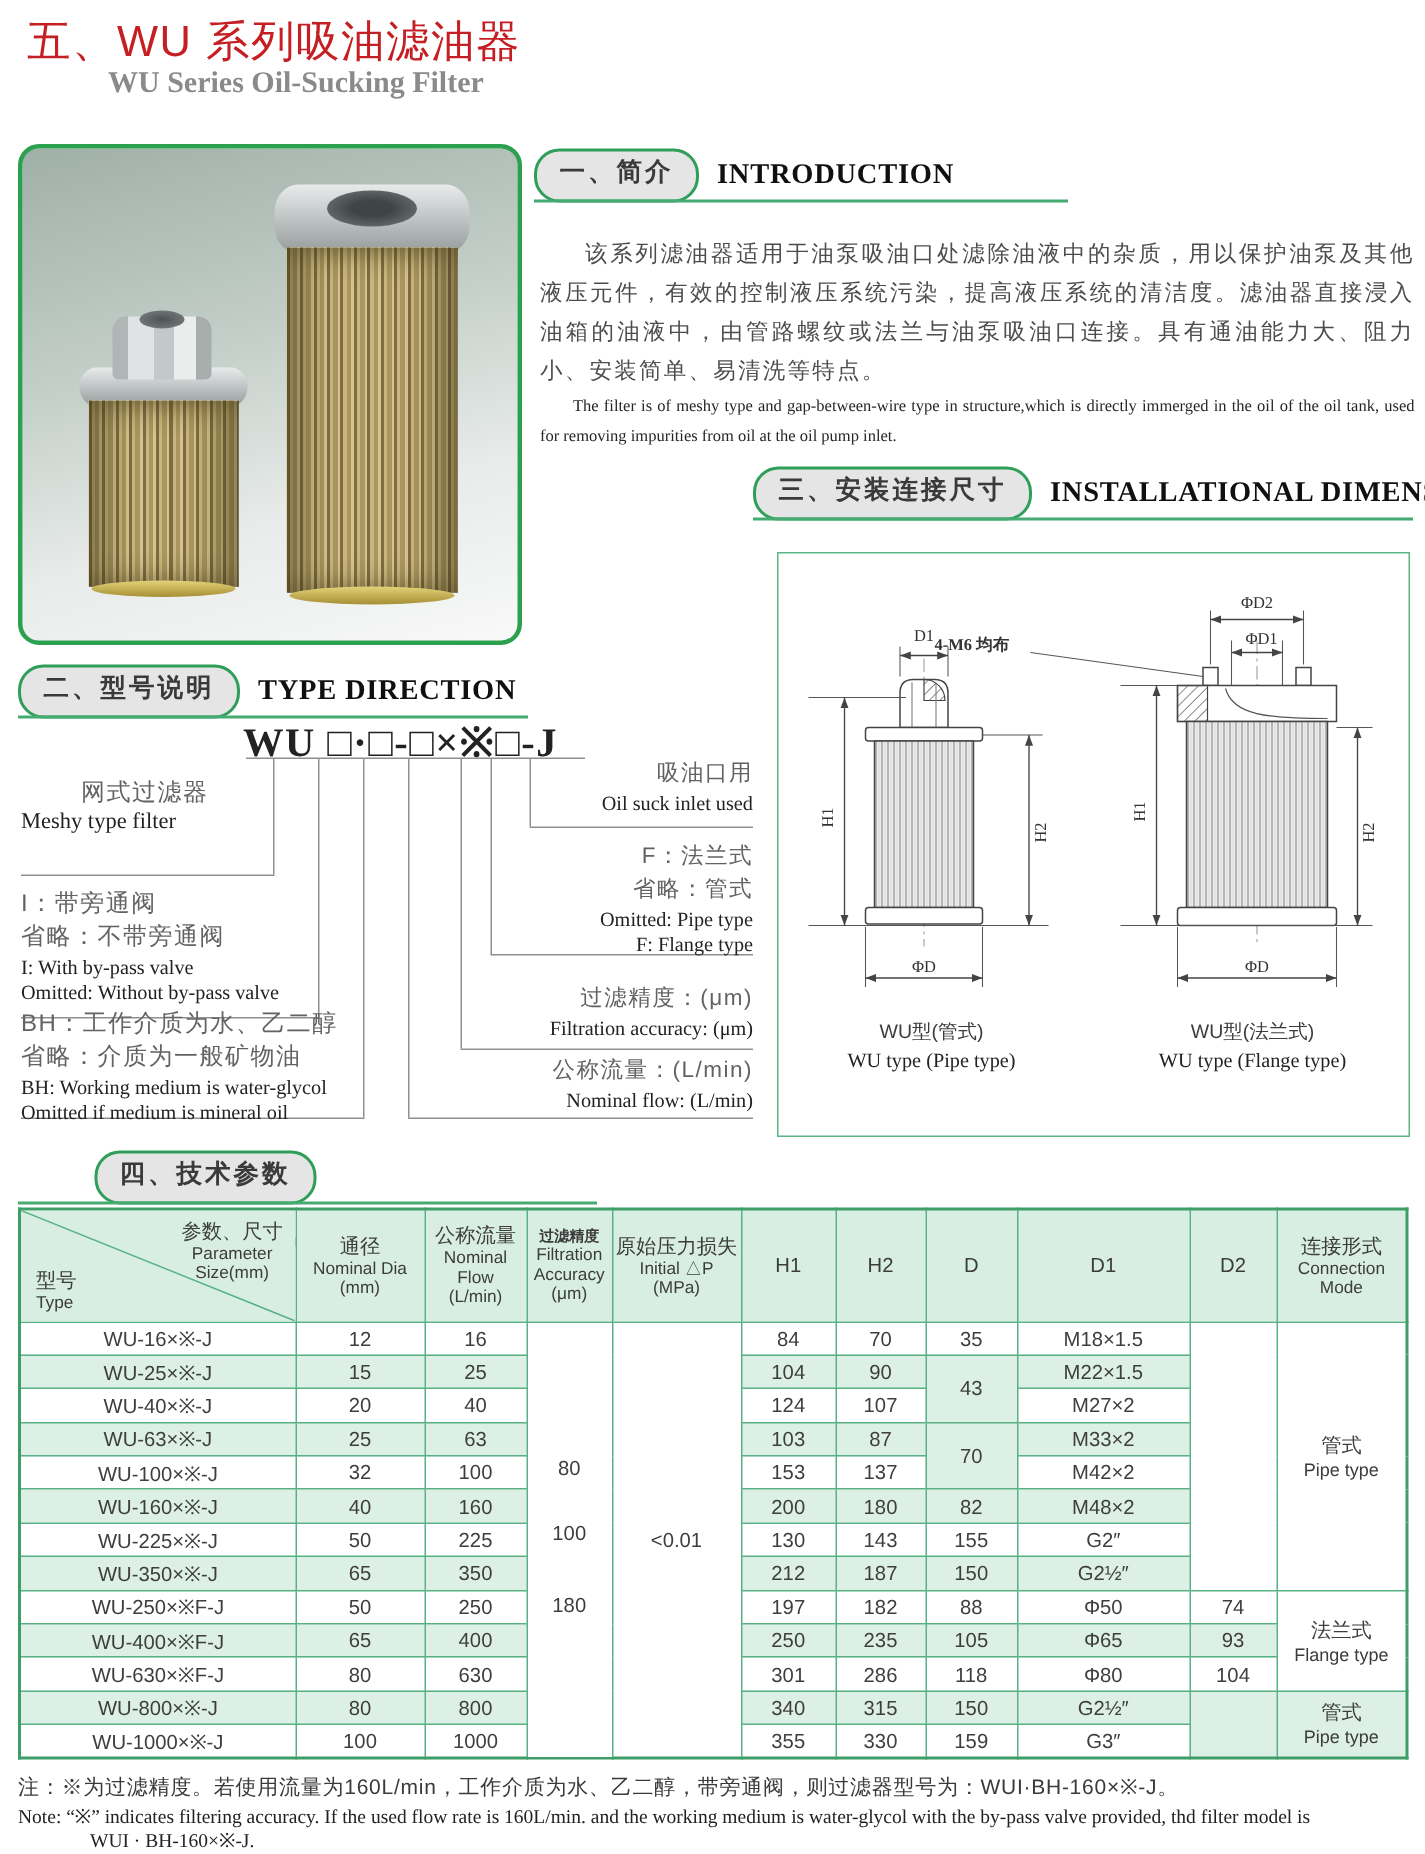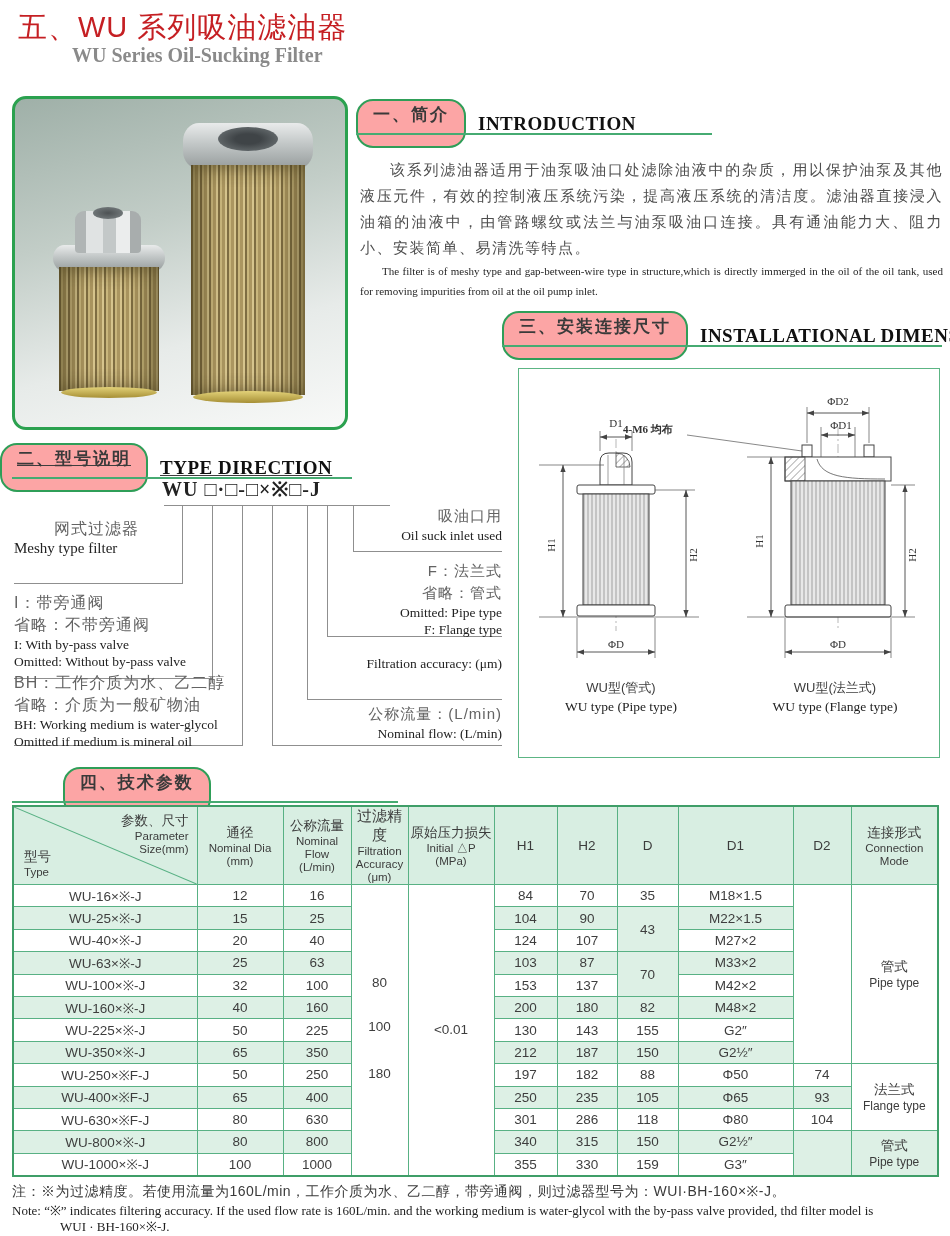--- a/index.html
+++ b/index.html
@@ -7,21 +7,21 @@
     width:950px;height:1236px;position:relative;background:#ffffff;
     font-family:"Liberation Sans",sans-serif;color:#3e3e3e;overflow:hidden;
   }
 
   
   .page-title{position:absolute;left:18px;top:8px;font-size:29px;font-weight:normal;color:#c51f23;letter-spacing:1px;}
   .page-subtitle{position:absolute;left:72px;top:44px;font-family:"Liberation Serif",serif;font-size:20px;font-weight:bold;color:#8a8a8a;}
 
   
   .sec{position:absolute;display:flex;align-items:center;gap:12px;white-space:nowrap;}
-  .pill{border:2px solid #2f9e58;border-radius:17px;background:#fca5a5;padding:2px 15px 20px;
+  .pill{border:2px solid #2f9e58;border-radius:17px;background:#e5e5e5;padding:2px 15px 7px;
         font-size:17px;font-weight:bold;color:#3a3a3a;letter-spacing:2px;}
   .sec-heading{margin:0;font-family:"Liberation Serif",serif;font-size:19px;font-weight:bold;color:#101010;letter-spacing:.5px;}
   .sec-line{position:absolute;height:2px;background:#46ab72;}
 
   
   .photo{position:absolute;left:12px;top:96px;width:330px;height:328px;
          border:3px solid #2ba14f;border-radius:14px;
          background:linear-gradient(165deg,#9fb0a8 0%,#c2cdc7 38%,#e7ebe9 70%,#f8f9f8 100%);
          overflow:hidden;}
   .media{background:repeating-linear-gradient(90deg,#7e6d42 0 2px,#c9b67c 2px 4px,#ab9660 4px 7px,#d6c48d 7px 9px);
@@ -49,21 +49,21 @@
 
   
   .inst-box{position:absolute;left:518px;top:368px;width:420px;height:388px;border:1px solid #5cb584;background:#fff;}
   .inst-box svg{display:block;}
   .dimtext{font-family:"Liberation Serif",serif;font-size:11px;fill:#333;}
   .captext-zh{font-size:13px;fill:#3c3c3c;}
   .captext-en{font-family:"Liberation Serif",serif;font-size:13.5px;fill:#222;}
 
   
   .code-line{position:absolute;left:162px;top:475px;font-family:"Liberation Serif",serif;
-             font-size:20px;font-weight:600;color:#222;letter-spacing:1px;}
+             font-size:27px;font-weight:600;color:#222;letter-spacing:1px;}
   .tline{position:absolute;background:#8f8f8f;}
   .lbl{position:absolute;white-space:nowrap;}
   .lbl .zh{font-size:15px;color:#636363;line-height:22px;letter-spacing:1px;}
   .lbl .en{font-family:"Liberation Serif",serif;font-size:13.5px;color:#222;line-height:17px;}
   .lbl.right{text-align:right;}
 
   
   table.tech{position:absolute;left:12px;top:805px;width:926px;border-collapse:collapse;table-layout:fixed;
              font-size:13.5px;color:#3e3e3e;}
   table.tech td,table.tech th{border:1px solid #58b184;padding:0;text-align:center;vertical-align:middle;font-weight:normal;}
@@ -75,21 +75,21 @@
   tbody tr{height:22.4px;}
   tbody tr.stripe td{background:#ddf0e5;}
   tbody td.merged{background:#fff;}
   td.model{text-align:left;padding-left:24px;}
   td.filt{position:relative;}
   .fv{position:absolute;left:0;right:0;text-align:center;transform:translateY(-50%);}
   .fv0{top:33.5%;} .fv1{top:48.6%;} .fv2{top:65%;}
   .conn-zh{font-size:13.5px;} .conn-en{font-family:"Liberation Sans",sans-serif;font-size:12px;color:#3c3c3c;}
   .corner{position:relative;background:#d8eee2;}
   .corner svg{position:absolute;left:0;top:0;width:100%;height:100%;}
-  .corner-top{position:absolute;top:5px;right:8px;text-align:right;}
+  .corner-top{position:absolute;top:5px;right:8px;text-align:center;}
   .corner-bottom{position:absolute;bottom:5px;left:10px;text-align:left;}
 
   
   .note-zh{position:absolute;left:12px;top:1181px;font-size:14px;color:#3a3a3a;letter-spacing:.5px;}
   .note-en1{position:absolute;left:12px;top:1201px;font-family:"Liberation Serif",serif;font-size:13px;color:#222;}
   .note-en2{position:absolute;left:60px;top:1217px;font-family:"Liberation Serif",serif;font-size:13px;color:#222;}
 </style>
 </head>
 <body>
 
@@ -216,21 +216,21 @@
       <line x1="372" y1="249" x2="372" y2="289" stroke="#555" stroke-width=".7"></line>
       <line x1="266" y1="283" x2="372" y2="283" stroke="#444" stroke-width=".9" marker-start="url(#ar)" marker-end="url(#ar)"></line>
       <text class="dimtext" x="319" y="279" text-anchor="middle">ΦD</text>
 
       <text class="captext-zh" x="316" y="323" text-anchor="middle">WU型(法兰式)</text>
       <text class="captext-en" x="316" y="342" text-anchor="middle">WU type (Flange type)</text>
     </g>
   </svg>
 </div>
 
-<div class="sec" style="left:0;top:443px;text-decoration:underline;">
+<div class="sec" style="left:12px;top:443px;">
   <span class="pill">二、型号说明</span>
   <h2 class="sec-heading">TYPE DIRECTION</h2>
 </div>
 <div class="sec-line" style="left:12px;top:477px;width:340px;"></div>
 
 <div class="code-line">WU □·□-□×※□-J</div>
 
 <div class="tline" style="left:164px;top:505px;width:226px;height:1px;"></div>
 <div class="tline" style="left:182px;top:506px;width:1px;height:77px;"></div>
 <div class="tline" style="left:212px;top:506px;width:1px;height:172px;"></div>
@@ -269,20 +269,21 @@
   <div class="zh">吸油口用</div>
   <div class="en">Oil suck inlet used</div>
 </div>
 <div class="lbl right" style="left:252px;top:560px;width:250px;">
   <div class="zh">F：法兰式</div>
   <div class="zh">省略：管式</div>
   <div class="en">Omitted: Pipe type</div>
   <div class="en">F: Flange type</div>
 </div>
 <div class="lbl right" style="left:252px;top:655px;width:250px;">
+  <div class="zh">过滤精度：(μm)</div>
   <div class="en">Filtration accuracy: (μm)</div>
 </div>
 <div class="lbl right" style="left:252px;top:703px;width:250px;">
   <div class="zh">公称流量：(L/min)</div>
   <div class="en">Nominal flow: (L/min)</div>
 </div>
 
 <div class="sec" style="left:12px;top:767px;flex-direction:column;">
   <span class="pill">四、技术参数</span>
   <h2 class="sec-heading">TECHNICAL PARAMETER</h2>
@@ -324,21 +325,21 @@
         <div class="he">Nominal Dia</div>
         <div class="he">(mm)</div>
       </th>
       <th>
         <div class="hz">公称流量</div>
         <div class="he">Nominal</div>
         <div class="he">Flow</div>
         <div class="he">(L/min)</div>
       </th>
       <th>
-        <div class="hz" style="font-size:15px;">过滤精度</div>
+        <div class="hz" style="font-size:10px;font-weight:bold;">过滤精度</div>
         <div class="he">Filtration</div>
         <div class="he">Accuracy</div>
         <div class="he">(μm)</div>
       </th>
       <th>
         <div class="hz">原始压力损失</div>
         <div class="he">Initial △P</div>
         <div class="he">(MPa)</div>
       </th>
       <th>

